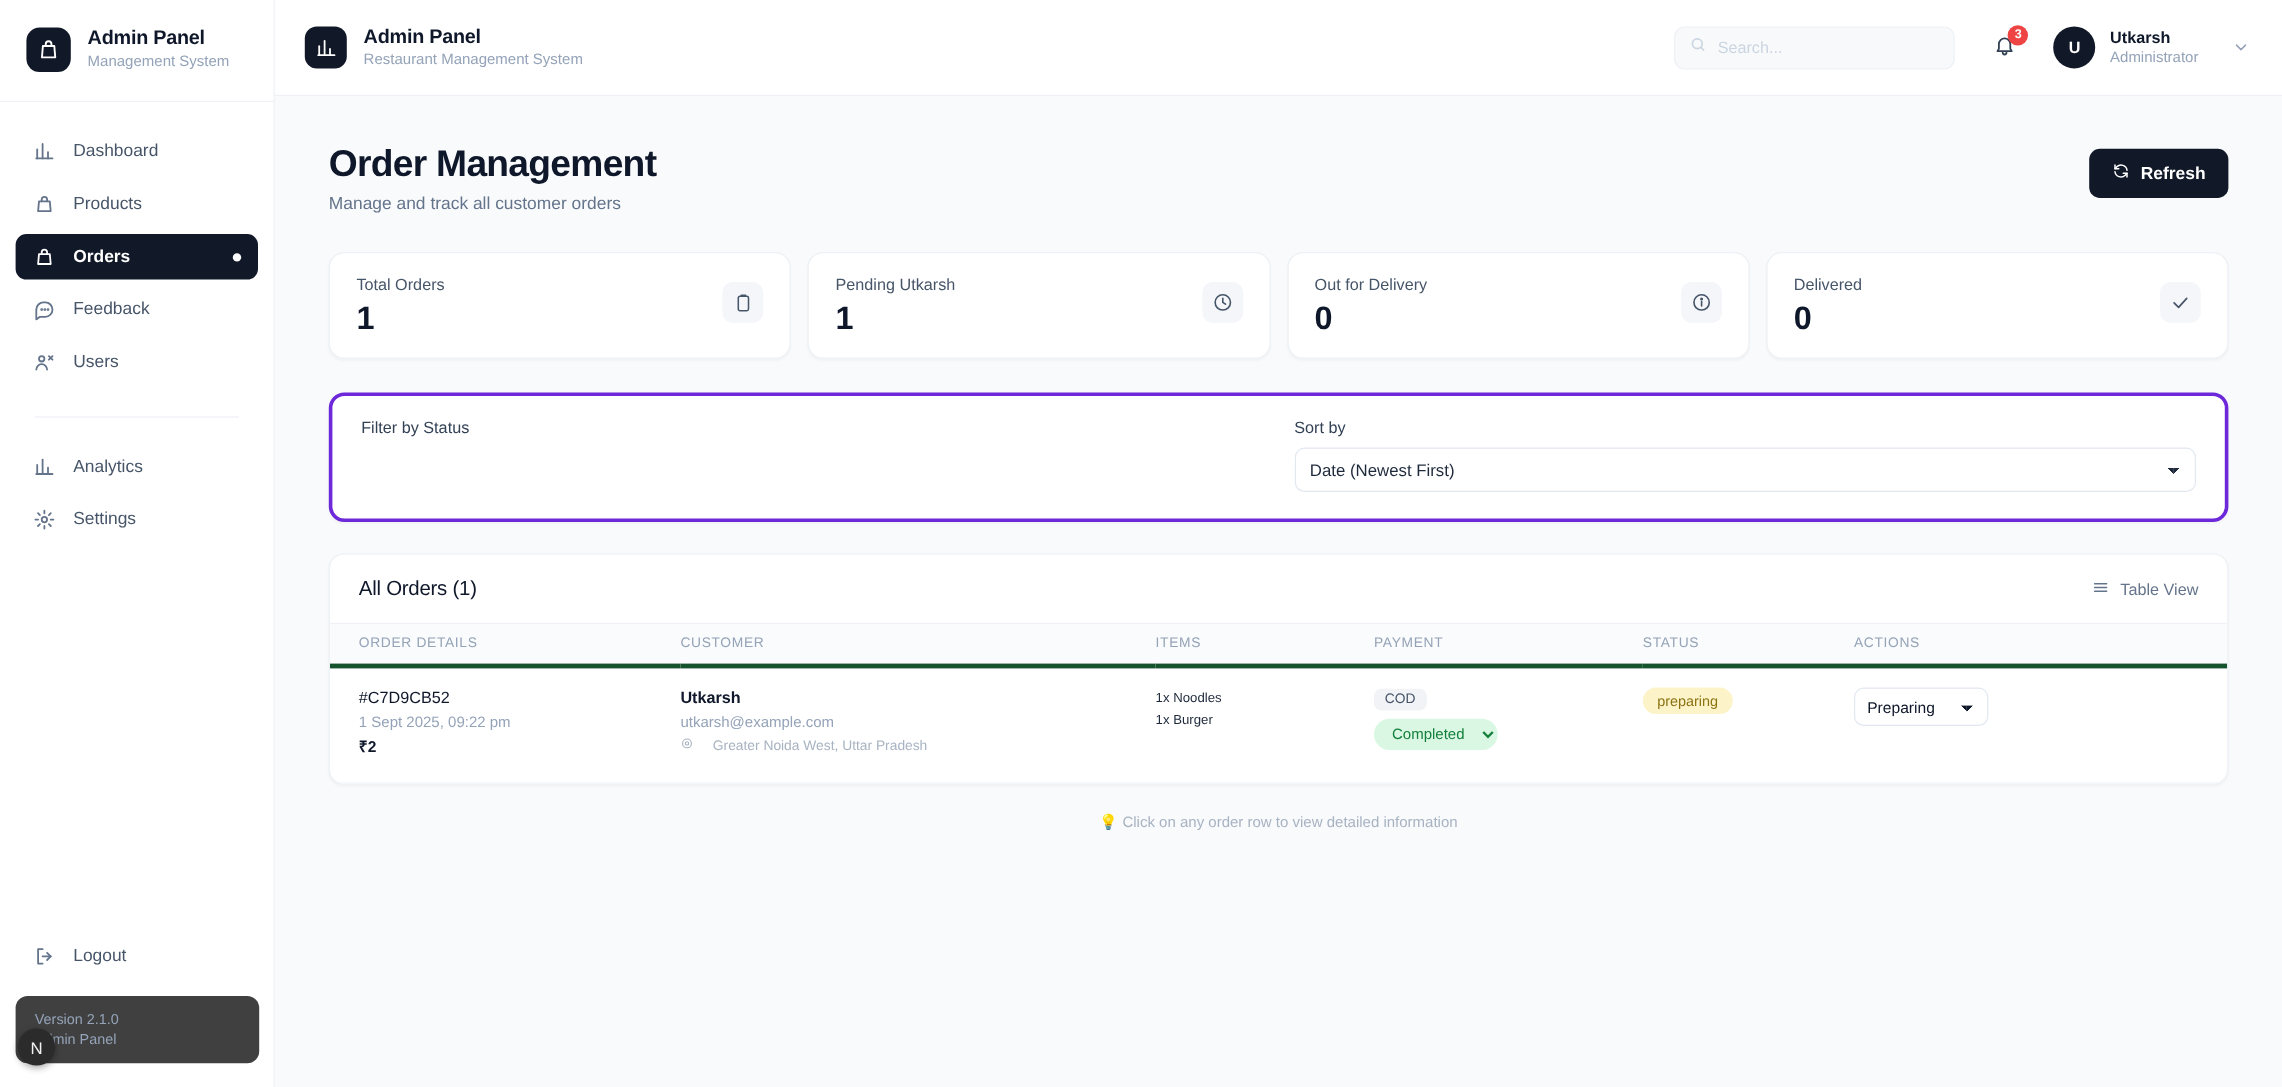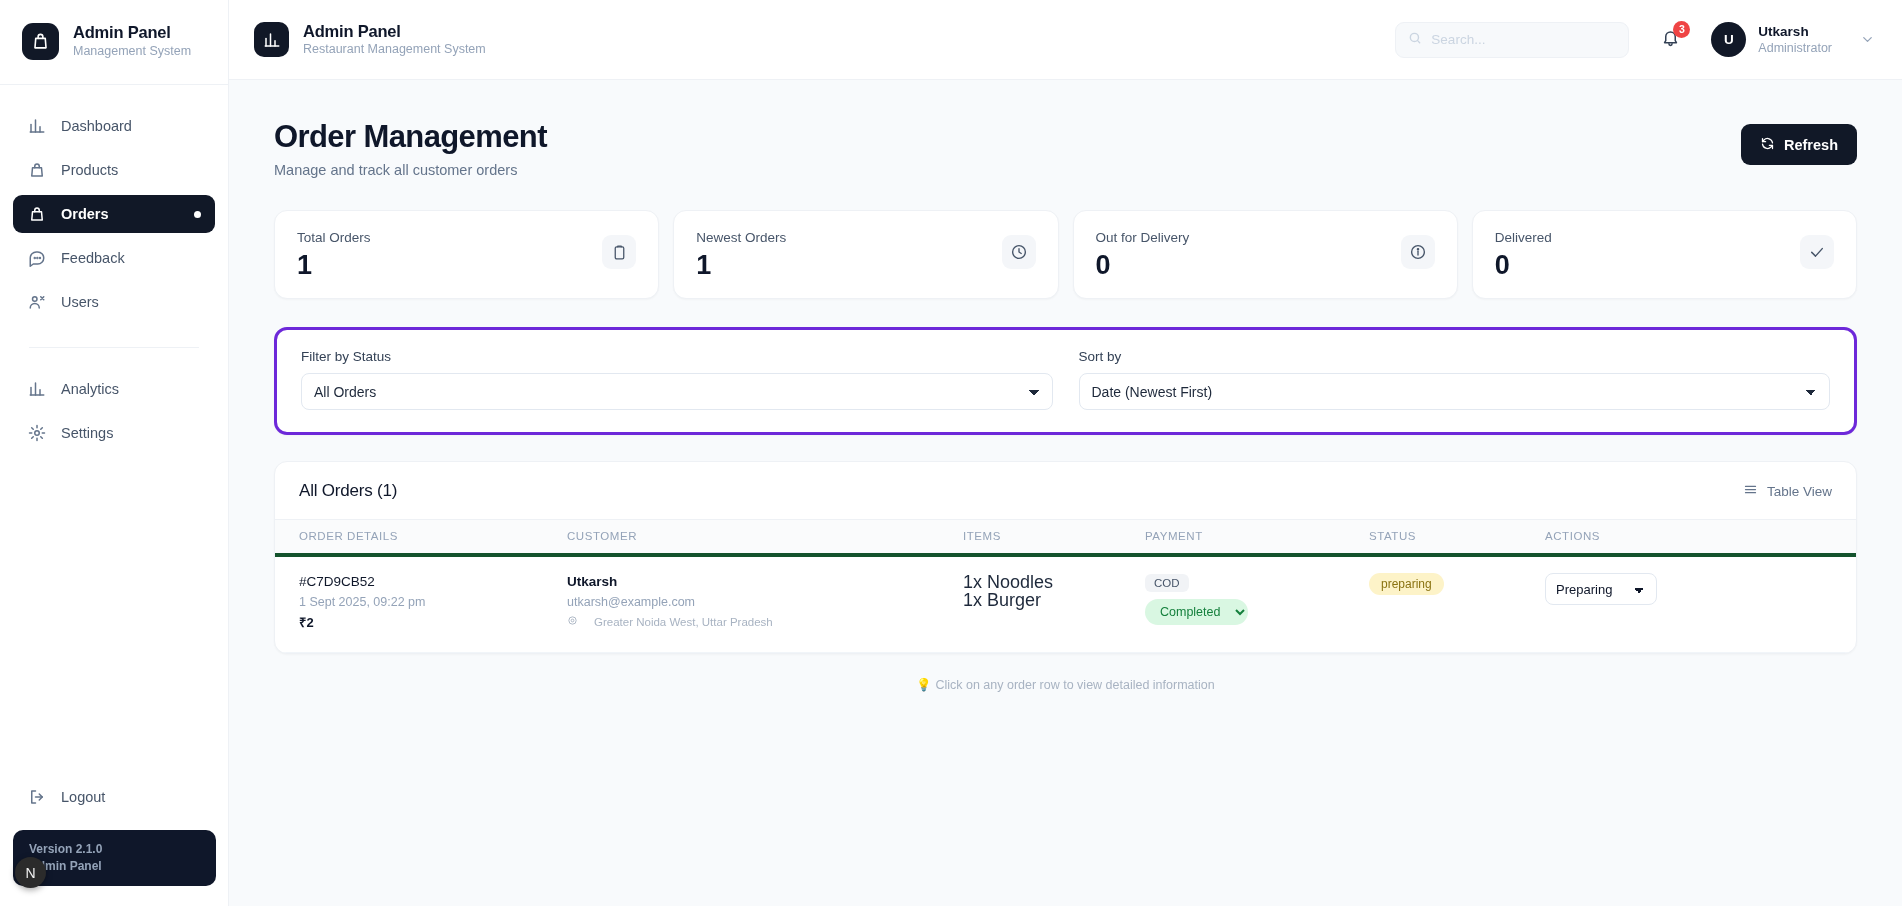--- a/index.html
+++ b/index.html
@@ -39,21 +39,21 @@
   }
   .nav-item .nav-ico { width: 19px; height: 19px; flex: none; display: flex; align-items: center; justify-content: center; }
   .nav-item.active { background: #111827; color: #ffffff; font-weight: bold; }
   .nav-item.active .dot {
     position: absolute; right: 14px; width: 7px; height: 7px; border-radius: 50%; background: #ffffff;
   }
   .nav-divider { height: 1px; background: #eef1f5; margin: 26px 16px 22px 16px; }
 
   .sidebar-bottom { position: absolute; left: 0; bottom: 0; width: 229px; padding: 0 13px 20px 13px; }
   .version-box {
-    background: #0f172a; border-radius: 10px; padding: 11px 16px; margin-top: 14px; font-weight: bold;
+    background: #404040; border-radius: 10px; padding: 11px 16px; margin-top: 14px;
   }
   .version-box div { font-size: 12px; color: #94a3b8; line-height: 17px; }
   .n-badge {
     position: absolute; left: 15px; bottom: 18px;
     width: 31px; height: 31px; border-radius: 50%; background: #2b2b2b;
     color: #f1f1f1; font-size: 14px; display: flex; align-items: center; justify-content: center;
     box-shadow: 0 2px 6px rgba(0,0,0,0.35); z-index: 5;
   }
 
   
@@ -159,21 +159,21 @@
   .c-stat  { width: 176px; }
   .c-act   { }
   thead .c-order { padding-left: 24px; }
 
   .ord-id { font-size: 13.5px; font-weight: normal; color: #0f172a; line-height: 18px; }
   .ord-date { font-size: 12.5px; color: #94a3b8; line-height: 18px; margin-top: 2px; }
   .ord-amt { font-size: 13px; font-weight: bold; color: #0f172a; line-height: 18px; margin-top: 3px; }
   .cust-name { font-size: 13.5px; font-weight: bold; color: #0f172a; line-height: 18px; }
   .cust-mail { font-size: 12.5px; color: #94a3b8; line-height: 18px; margin-top: 2px; }
   .cust-addr { font-size: 11.5px; color: #a8b3c2; line-height: 17px; margin-top: 3px; display: flex; align-items: center; gap: 16px; }
-  .item-line { font-size: 18px; color: #1e293b; line-height: 18px; }
+  .item-line { font-size: 11px; color: #1e293b; line-height: 18px; }
 
   .pay-method {
     display: inline-block; background: #f1f3f6; color: #475569; border-radius: 6px;
     font-size: 11.5px; padding: 3px 9px; margin-bottom: 7px;
   }
   .pay-status {
     display: inline-flex; align-items: center; gap: 7px; background: #d9f7e2; color: #15803d;
     border: none; border-radius: 20px; font-size: 12.5px; padding: 5px 11px;
     font-family: "Liberation Sans", sans-serif; cursor: pointer;
   }
@@ -389,21 +389,21 @@
           </div>
           <div class="stat-ico">
             <svg width="17" height="17" viewBox="0 0 24 24" fill="none" stroke="#475569" stroke-width="1.8" stroke-linecap="round" stroke-linejoin="round">
               <rect x="6" y="4" width="12" height="17" rx="2"></rect>
                 <path d="M9.5 4V3h5v1"></path>
             </svg>
           </div>
         </div>
         <div class="stat-card">
           <div>
-            <div class="stat-label">Newest Orders</div>
+            <div class="stat-label">Pending Utkarsh</div>
             <div class="stat-value">1</div>
           </div>
           <div class="stat-ico">
             <svg width="18" height="18" viewBox="0 0 24 24" fill="none" stroke="#475569" stroke-width="1.8" stroke-linecap="round" stroke-linejoin="round">
               <circle cx="12" cy="12" r="8.5"></circle>
                 <path d="M12 7.5V12l3 2"></path>
             </svg>
           </div>
         </div>
         <div class="stat-card">
@@ -428,23 +428,20 @@
             <svg width="18" height="18" viewBox="0 0 24 24" fill="none" stroke="#475569" stroke-width="1.9" stroke-linecap="round" stroke-linejoin="round">
               <path d="M5 12.5l5 5 9-10"></path>
             </svg>
           </div>
         </div>
       </div>
 
       <div class="filters">
         <div class="filter-col">
           <div class="filter-label">Filter by Status</div>
-          <select class="sel">
-            <option>All Orders</option>
-          </select>
         </div>
         <div class="filter-col">
           <div class="filter-label">Sort by</div>
           <select class="sel">
             <option>Date (Newest First)</option>
           </select>
         </div>
       </div>
 
       <div class="table-card">

